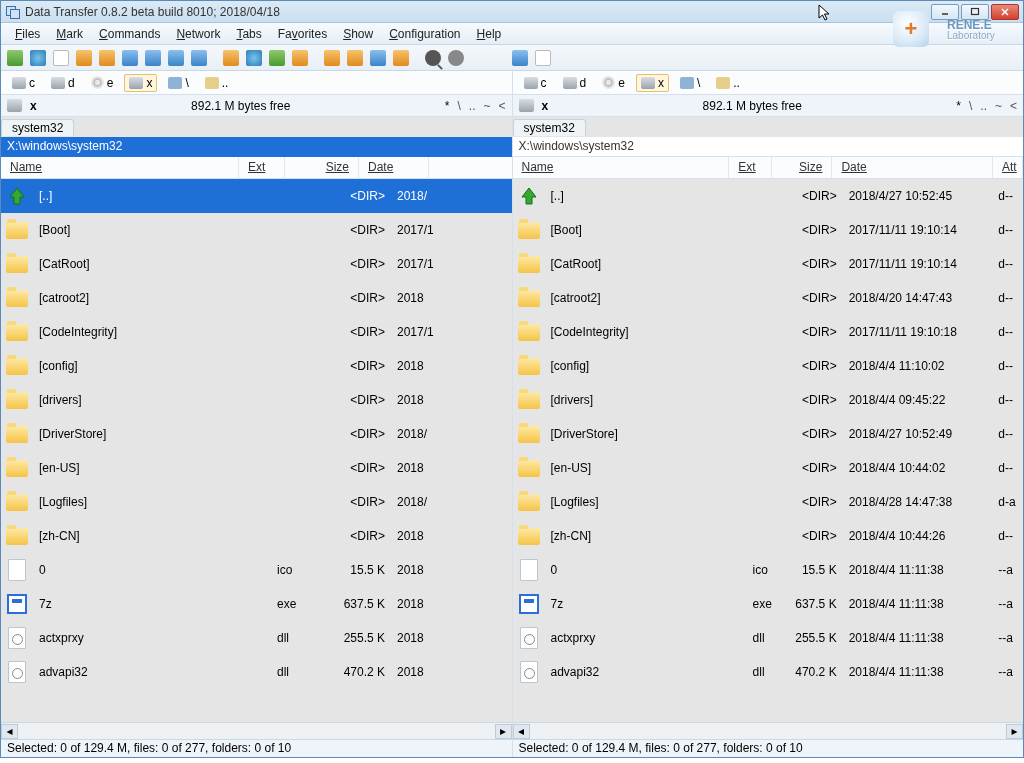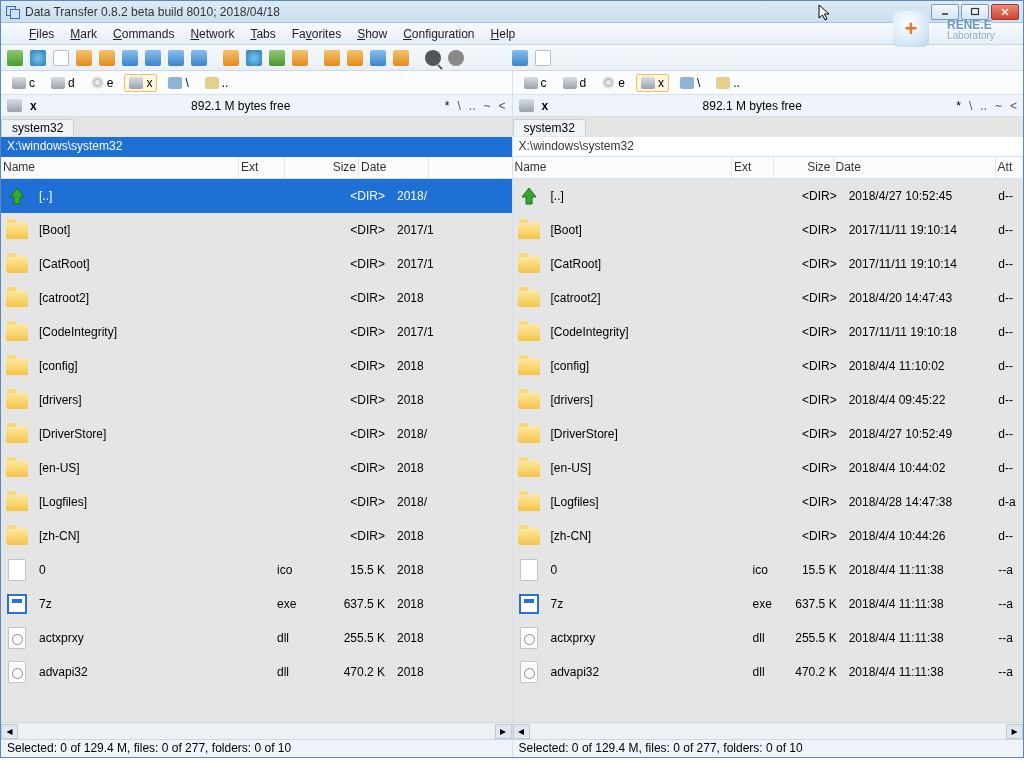--- a/index.html
+++ b/index.html
@@ -9,21 +9,21 @@
 .titlebar { height: 22px; background: linear-gradient(#dceaf5,#c9dff0); display: flex; align-items: center; padding: 0 4px; border-bottom: 1px solid #a8c4dc; }
 .titlebar .appicon { width: 16px; height: 16px; margin-right: 4px; position: relative; }
 .titlebar .appicon::before { content:""; position:absolute; width:8px; height:8px; border:1px solid #3a6ea5; top:2px; left:1px; background:#cde3f5;}
 .titlebar .appicon::after { content:""; position:absolute; width:8px; height:8px; border:1px solid #3a6ea5; top:5px; left:5px; background:#cde3f5;}
 .titlebar .title { flex: 1; color: #333; }
 .titlebar .winbtns { display: flex; gap: 2px; }
 .titlebar .winbtn { width: 28px; height: 16px; border: 1px solid #7a9cbc; border-radius: 2px; background: linear-gradient(#f2f8fd,#d5e6f4); display:flex; align-items:center; justify-content:center; }
 .titlebar .winbtn.close { background: linear-gradient(#e9897a,#d2422c); border-color:#a33; }
 .winbtn svg { width:10px; height:10px; }
 
-.menubar { height: 22px; background: linear-gradient(#f6fafd,#e5eef7); border-bottom: 1px solid #c9d8e6; display: flex; align-items: center; padding: 0 20px; position: relative; }
+.menubar { height: 22px; background: linear-gradient(#f6fafd,#e5eef7); border-bottom: 1px solid #c9d8e6; display: flex; align-items: center; padding: 0 6px; position: relative; }
 .menubar .menuitem { padding: 2px 8px; cursor: default; color:#222; }
 .menubar .menuitem span.u { text-decoration: underline; }
 .logo { position: absolute; right: 10px; top: -16px; width: 120px; height: 44px; display:flex; align-items:center; gap:18px; pointer-events:none;}
 .logo .shield { width:36px; height:36px; background: radial-gradient(circle at 40% 35%, #fff, #d9e9f6 60%, #b6d2ec); border-radius:6px; display:flex; align-items:center; justify-content:center;}
 .logo .shield::after{content:"+"; color:#e07b2a; font-weight:bold; font-size:22px;}
 .logo .txt { color:#6c98bf; font-weight:bold; font-size:13px; line-height:1; text-shadow:0 1px 0 #fff; }
 .logo .txt small { display:block; font-size:10px; color:#8aa9c4; font-weight:normal;}
 
 .toolbar { height: 26px; background: linear-gradient(#f4f8fb,#e8eff6); border-bottom: 1px solid #c9d8e6; display: flex; align-items:center; padding: 0 4px; gap:3px; }
 .tbtn { width:20px; height:20px; border-radius:3px; display:flex; align-items:center; justify-content:center; }
@@ -56,21 +56,21 @@
 .infoline .driveico{width:15px;height:13px;background:linear-gradient(#d8dde2,#9aa3ac);border-radius:2px;}
 .infoline .x{font-weight:bold;}
 .infoline .free{flex:1; text-align:center;}
 .navicons{display:flex; gap:8px; color:#555;}
 .tab { height:20px; display:flex; align-items:center;}
 .tab .tabbtn{background:#f0f3f6; border:1px solid #c7d2dd; border-bottom:none; padding:1px 10px; border-radius:3px 3px 0 0;}
 .pathbar{height:20px; padding:2px 6px; color:#fff; }
 .panel.active .pathbar{background:#1e6fd6;}
 .panel:not(.active) .pathbar{background:#fff; color:#333; border-bottom:1px solid #d5e0eb;}
 .headers{height:22px; display:flex; background:#fafcfe; border-bottom:1px solid #d5e0eb;}
-.headers .hc{padding:3px 2px; border-right:1px solid #e0e7ee; color:#333; text-align:left;}
+.headers .hc{padding:3px 9px; border-right:1px solid #e0e7ee; color:#333; text-align:left;text-decoration:underline;}
 .listarea{flex:1; overflow:hidden; position:relative;}
 .rows{position:absolute; top:0; left:0; right:0;}
 .row{height:34px; display:flex; align-items:center; padding:0 4px;}
 .row.selected{background:#1e6fd6; color:#fff;}
 .row .cell{padding:0 6px; overflow:hidden; white-space:nowrap;}
 .row .icon{width:24px; height:22px; flex-shrink:0; margin-right:4px; display:flex;align-items:center;justify-content:center;}
 .folder-ico{width:22px; height:17px; background:linear-gradient(#fde9a8,#f5c445); border-radius:2px; position:relative;}
 .folder-ico::before{content:"";position:absolute;top:-3px;left:1px;width:9px;height:4px;background:#f8d877;border-radius:2px 2px 0 0;}
 .up-ico{width:20px;height:20px;}
 .file-ico{width:18px; height:22px; background:#fff; border:1px solid #bcc6d0; border-radius:1px; position:relative;}

